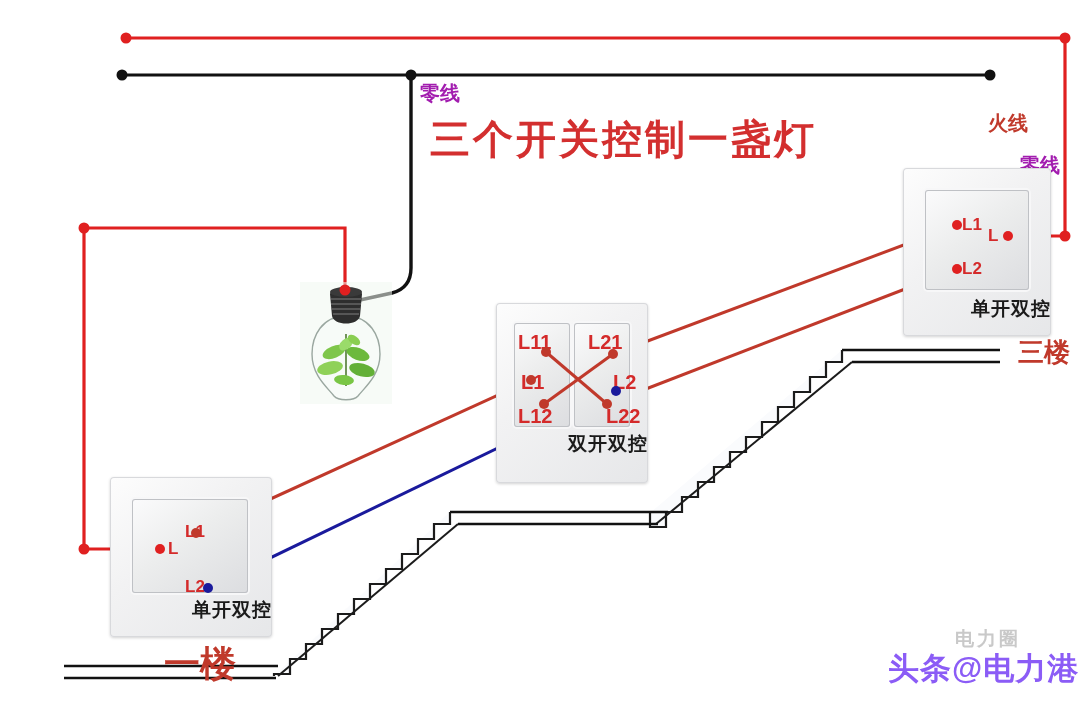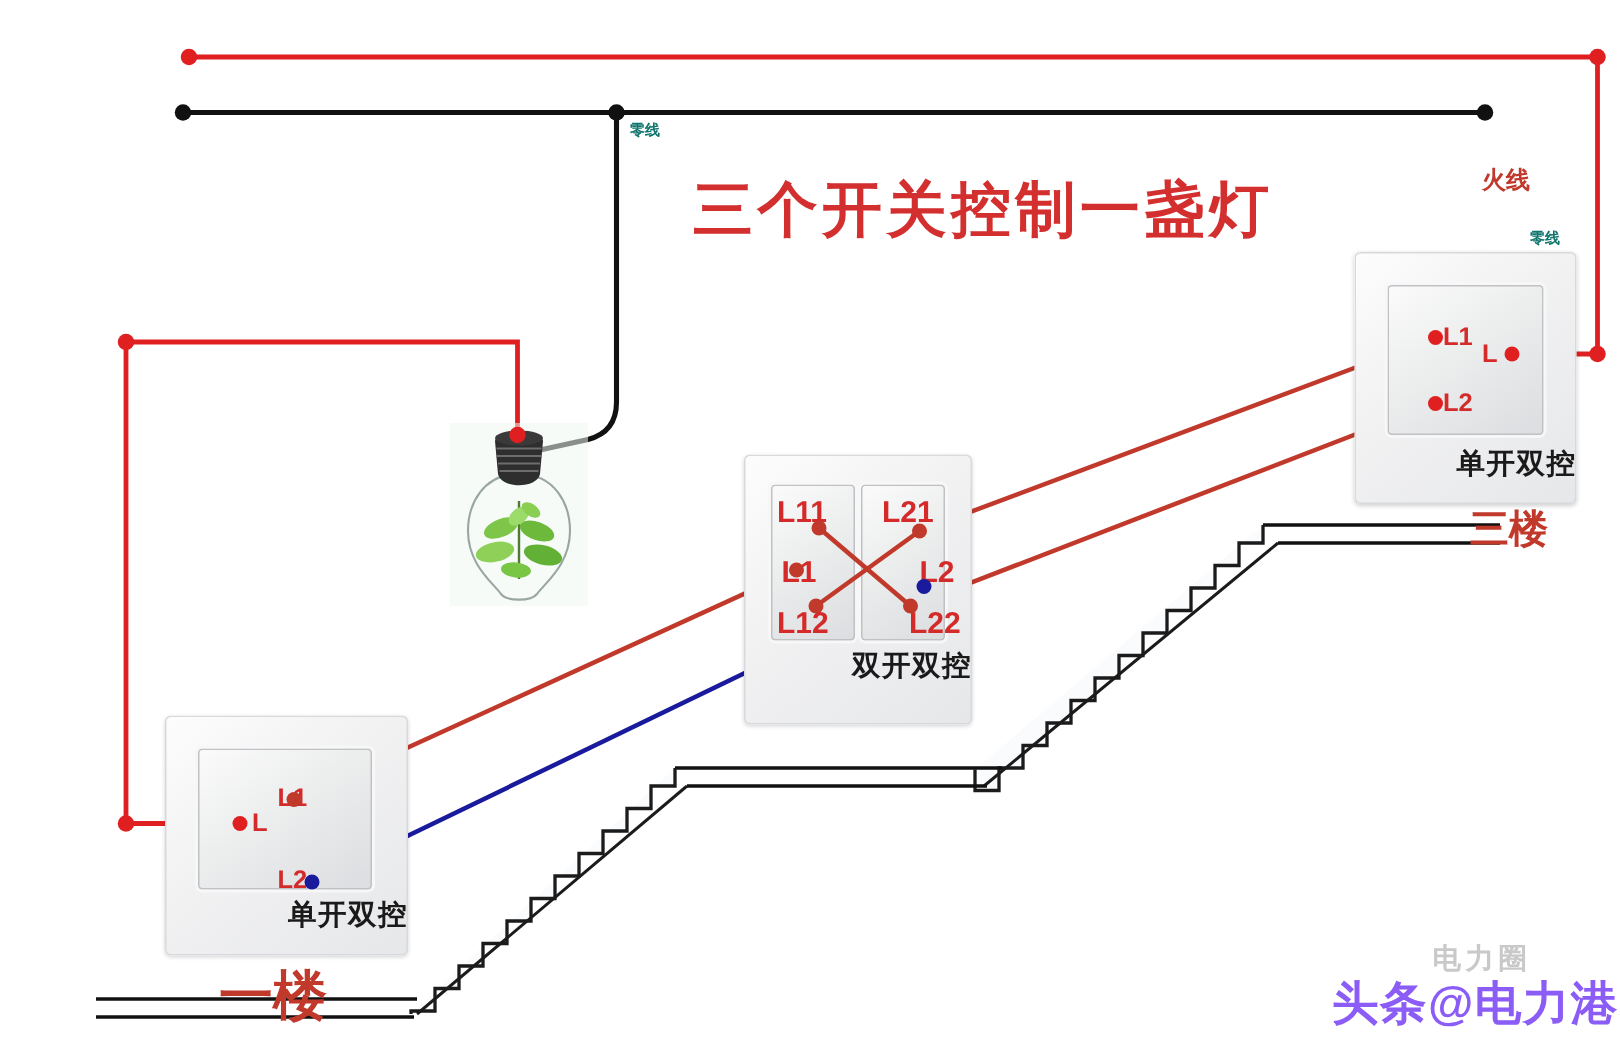--- a/index.html
+++ b/index.html
@@ -11,31 +11,31 @@
   
   .plate{position:absolute;border-radius:4px;
          background:linear-gradient(140deg,#fdfdfd 0%,#f2f2f3 40%,#e6e7e9 100%);
          box-shadow:0 0 0 1px #d8d9dc inset, 0 1px 3px rgba(0,0,0,.18);}
   .rocker{position:absolute;border-radius:3px;
           background:linear-gradient(145deg,#fbfbfc 0%,#eceded 45%,#dcdde0 100%);
           box-shadow:0 0 0 1px #bfc1c5 inset,0 0 0 2px #f7f7f8;}
   .plate-caption{position:absolute;width:100%;text-align:right;
                  color:#1a1a1a;font-weight:700;letter-spacing:1px;}
   .floor-label{position:absolute;color:#c0392b;font-weight:700;
-               text-align:left;}
+               text-align:right;}
 
   
   .term{position:absolute;color:#d42a2a;font-weight:700;font-size:17px;
         white-space:nowrap;}
   .term.small{font-size:20px;}
   .wirelab{position:absolute;white-space:nowrap;font-weight:700;}
-  .lab-black{color:#0f766e;font-size:10px;}
-  .lab-red{color:#c0392b;font-size:16px;}
+  .lab-black{color:#a21caf;font-size:20px;}
+  .lab-red{color:#c0392b;font-size:20px;}
   .title{position:absolute;color:#d32f2f;font-weight:700;
-         font-size:40px;letter-spacing:3px;white-space:nowrap;margin-left:32px;}
+         font-size:40px;letter-spacing:3px;white-space:nowrap;}
 
   
   .bulb-wrap{position:absolute;}
   
   .wm{position:absolute;color:#8b5cf6;font-weight:700;white-space:nowrap;}
   .wm-ghost{position:absolute;color:#c9c9c9;font-weight:700;white-space:nowrap;}
 </style>
 </head>
 <body>
 

